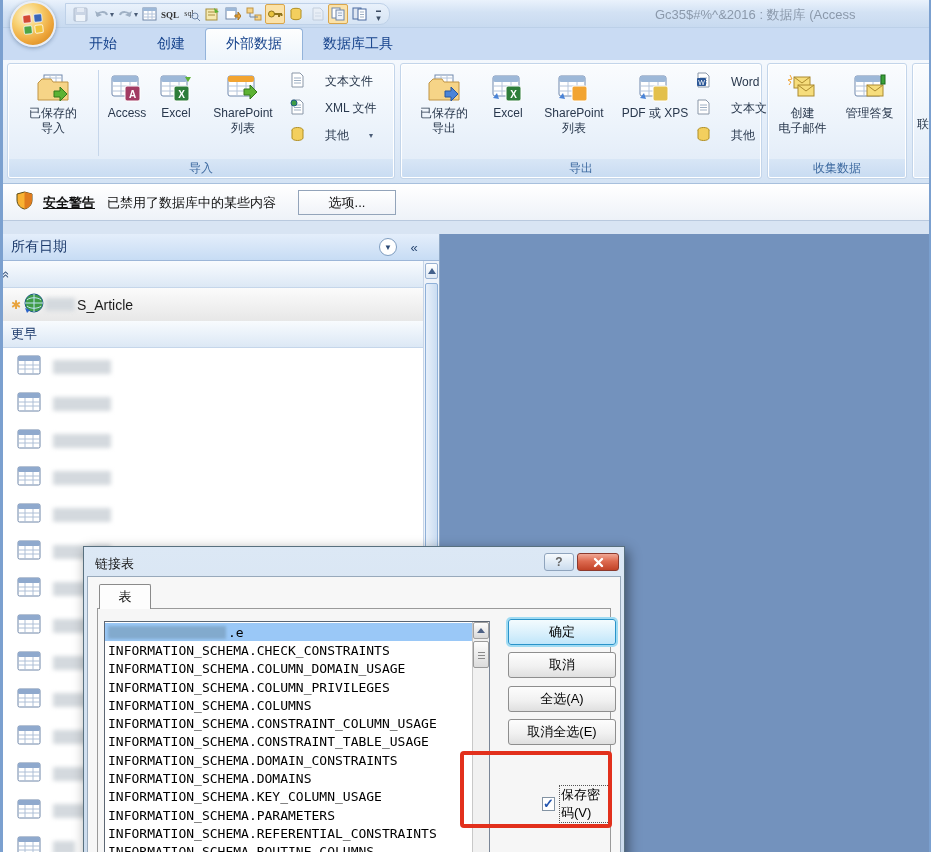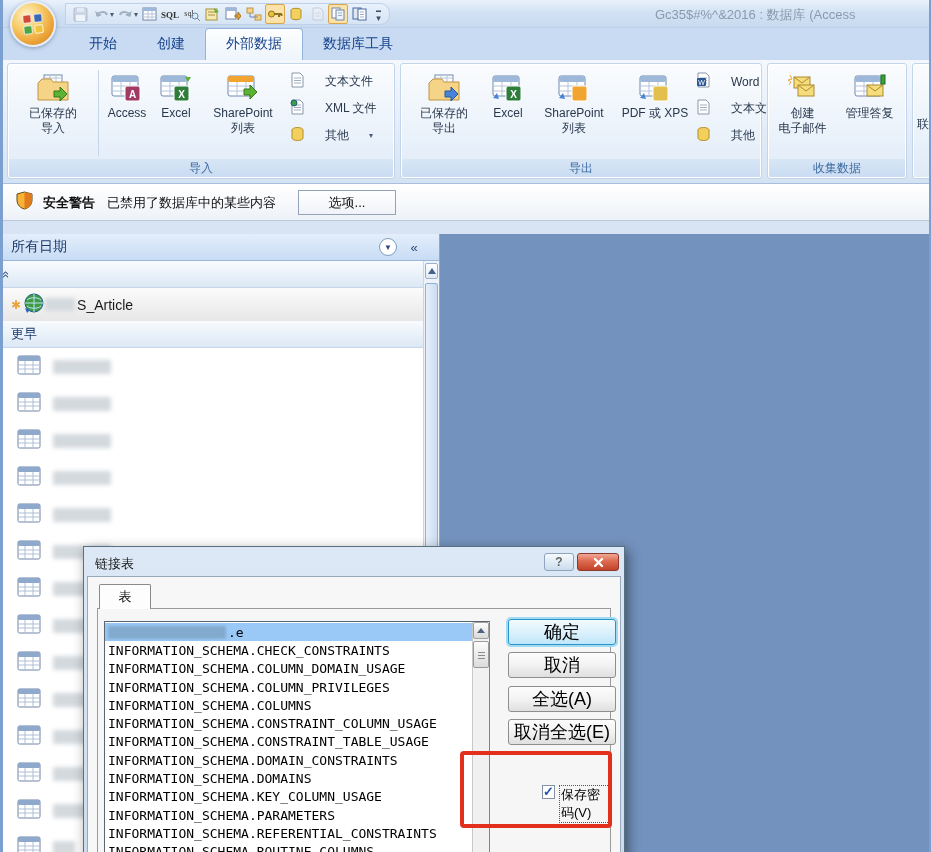--- a/index.html
+++ b/index.html
@@ -48,21 +48,21 @@
   .rib-big .rlb{font-size:12px;color:#29384d;text-align:center;line-height:15px;white-space:nowrap;}
   .rib-sep{width:1px;background:#c6d6ea;margin:4px 2px;}
   .smallcol{display:flex;flex-direction:column;justify-content:flex-start;padding-top:4px;gap:4px;}
   .rib-small{display:flex;align-items:center;gap:20px;font-size:12px;color:#29384d;cursor:pointer;white-space:nowrap;padding:2px 3px;border-radius:2px;}
   .dd{font-size:8px;color:#4a5c77;}
   .clip-label{position:absolute;left:4px;top:52px;font-size:12px;color:#29384d;}
   
   .secbar{position:absolute;left:0;top:185px;width:931px;height:36px;
     background:linear-gradient(#ffffff,#eef2f8);border-bottom:1px solid #b9c9de;display:flex;align-items:center;}
   .shield{margin-left:13px;}
-  .sec-title{font-weight:bold;font-size:13px;color:#111;margin-left:10px;}
+  .sec-title{font-weight:bold;font-size:13px;color:#111;margin-left:10px;text-decoration:underline;}
   .sec-msg{font-size:13px;color:#111;margin-left:12px;}
   .sec-btn{margin-left:22px;width:98px;height:25px;background:linear-gradient(#ffffff,#f0f3f8);
     border:1px solid #93a4ba;font-size:13px;color:#111;display:flex;align-items:center;justify-content:center;cursor:pointer;}
   
   .main{position:absolute;left:0;top:221px;width:931px;height:631px;background:#7392bd;}
   .main-strip{position:absolute;left:0;top:0;width:931px;height:13px;background:#d8e4f3;}
   
   .navpane{position:absolute;left:0;top:13px;width:437px;height:618px;background:#fff;border-right:1px solid #8fa8c6;z-index:1;}
   .nav-header{position:absolute;left:0;top:0;width:100%;height:27px;
     background:linear-gradient(#e4eefb,#c7dcf4);border-bottom:1px solid #9cb6d8;display:flex;align-items:center;}
@@ -112,25 +112,25 @@
   .dl-row.sel{background:#9ac8f7;}
   .dl-row .blur{width:118px;height:13px;background:#7ba0bf;opacity:.75;filter:blur(1.5px);margin-right:2px;}
   .dl-sb{position:absolute;right:0;top:0;bottom:0;width:17px;background:#f1f1f1;border-left:1px solid #c8c8c8;}
   .sb-btn{position:absolute;left:0;width:16px;height:17px;background:linear-gradient(#fdfdfd,#d9d9d9);
     border:1px solid #a0a0a0;border-radius:2px;display:flex;align-items:center;justify-content:center;cursor:pointer;}
   .sb-up{top:0;}
   .sb-up::after{content:"";border:4px solid transparent;border-bottom:5px solid #4d6185;margin-top:-4px;}
   .sb-thumb{position:absolute;left:0;top:19px;width:16px;height:27px;background:linear-gradient(#fcfcfc,#dcdcdc);
     border:1px solid #9a9a9a;border-radius:2px;cursor:pointer;}
   .sb-thumb::after{content:"";position:absolute;left:4px;top:10px;width:7px;height:1px;background:#8a8a8a;box-shadow:0 3px 0 #8a8a8a,0 6px 0 #8a8a8a;}
-  .dlg-btn{position:absolute;left:410px;width:108px;height:26px;font-size:18px;color:#000;
+  .dlg-btn{position:absolute;left:410px;width:108px;height:26px;font-size:13px;color:#000;
     background:linear-gradient(#fdfdfd,#f1f1f1 55%,#dfdfdf);border:1px solid #8e8e8e;border-radius:3px;
     display:flex;align-items:center;justify-content:center;cursor:pointer;}
   .dlg-btn.default{border:1px solid #2a93c9;box-shadow:0 0 0 2px #9fdbf3;background:linear-gradient(#f3fbfe,#d9f0fc 55%,#c0e6fa);}
-  .chk-wrap{position:absolute;left:444px;top:176px;display:flex;align-items:flex-start;cursor:pointer;}
+  .chk-wrap{position:absolute;left:444px;top:176px;display:flex;align-items:center;cursor:pointer;}
   .chk-box{width:14px;height:14px;background:#fff;border:1px solid #8393a3;display:flex;align-items:center;justify-content:center;}
   .chk-box::after{content:"✓";color:#2456b0;font-size:13px;font-weight:bold;margin-top:-2px;}
   .chk-label{font-size:13px;color:#000;margin-left:4px;border:1px dotted #555;padding:0 1px;}
   .annot{position:absolute;left:362px;top:142px;width:152px;height:77px;border:4px solid #e2301c;border-radius:4px;z-index:30;pointer-events:none;}
   .nav-article .blur{width:30px;height:13px;margin-right:2px;}
   .nav-article .ntext{font-size:14px;color:#1a1a1a;}
   .star{color:#e8a33d;font-size:12px;margin-left:8px;margin-right:2px;}
 </style>
 </head>
 <body>

